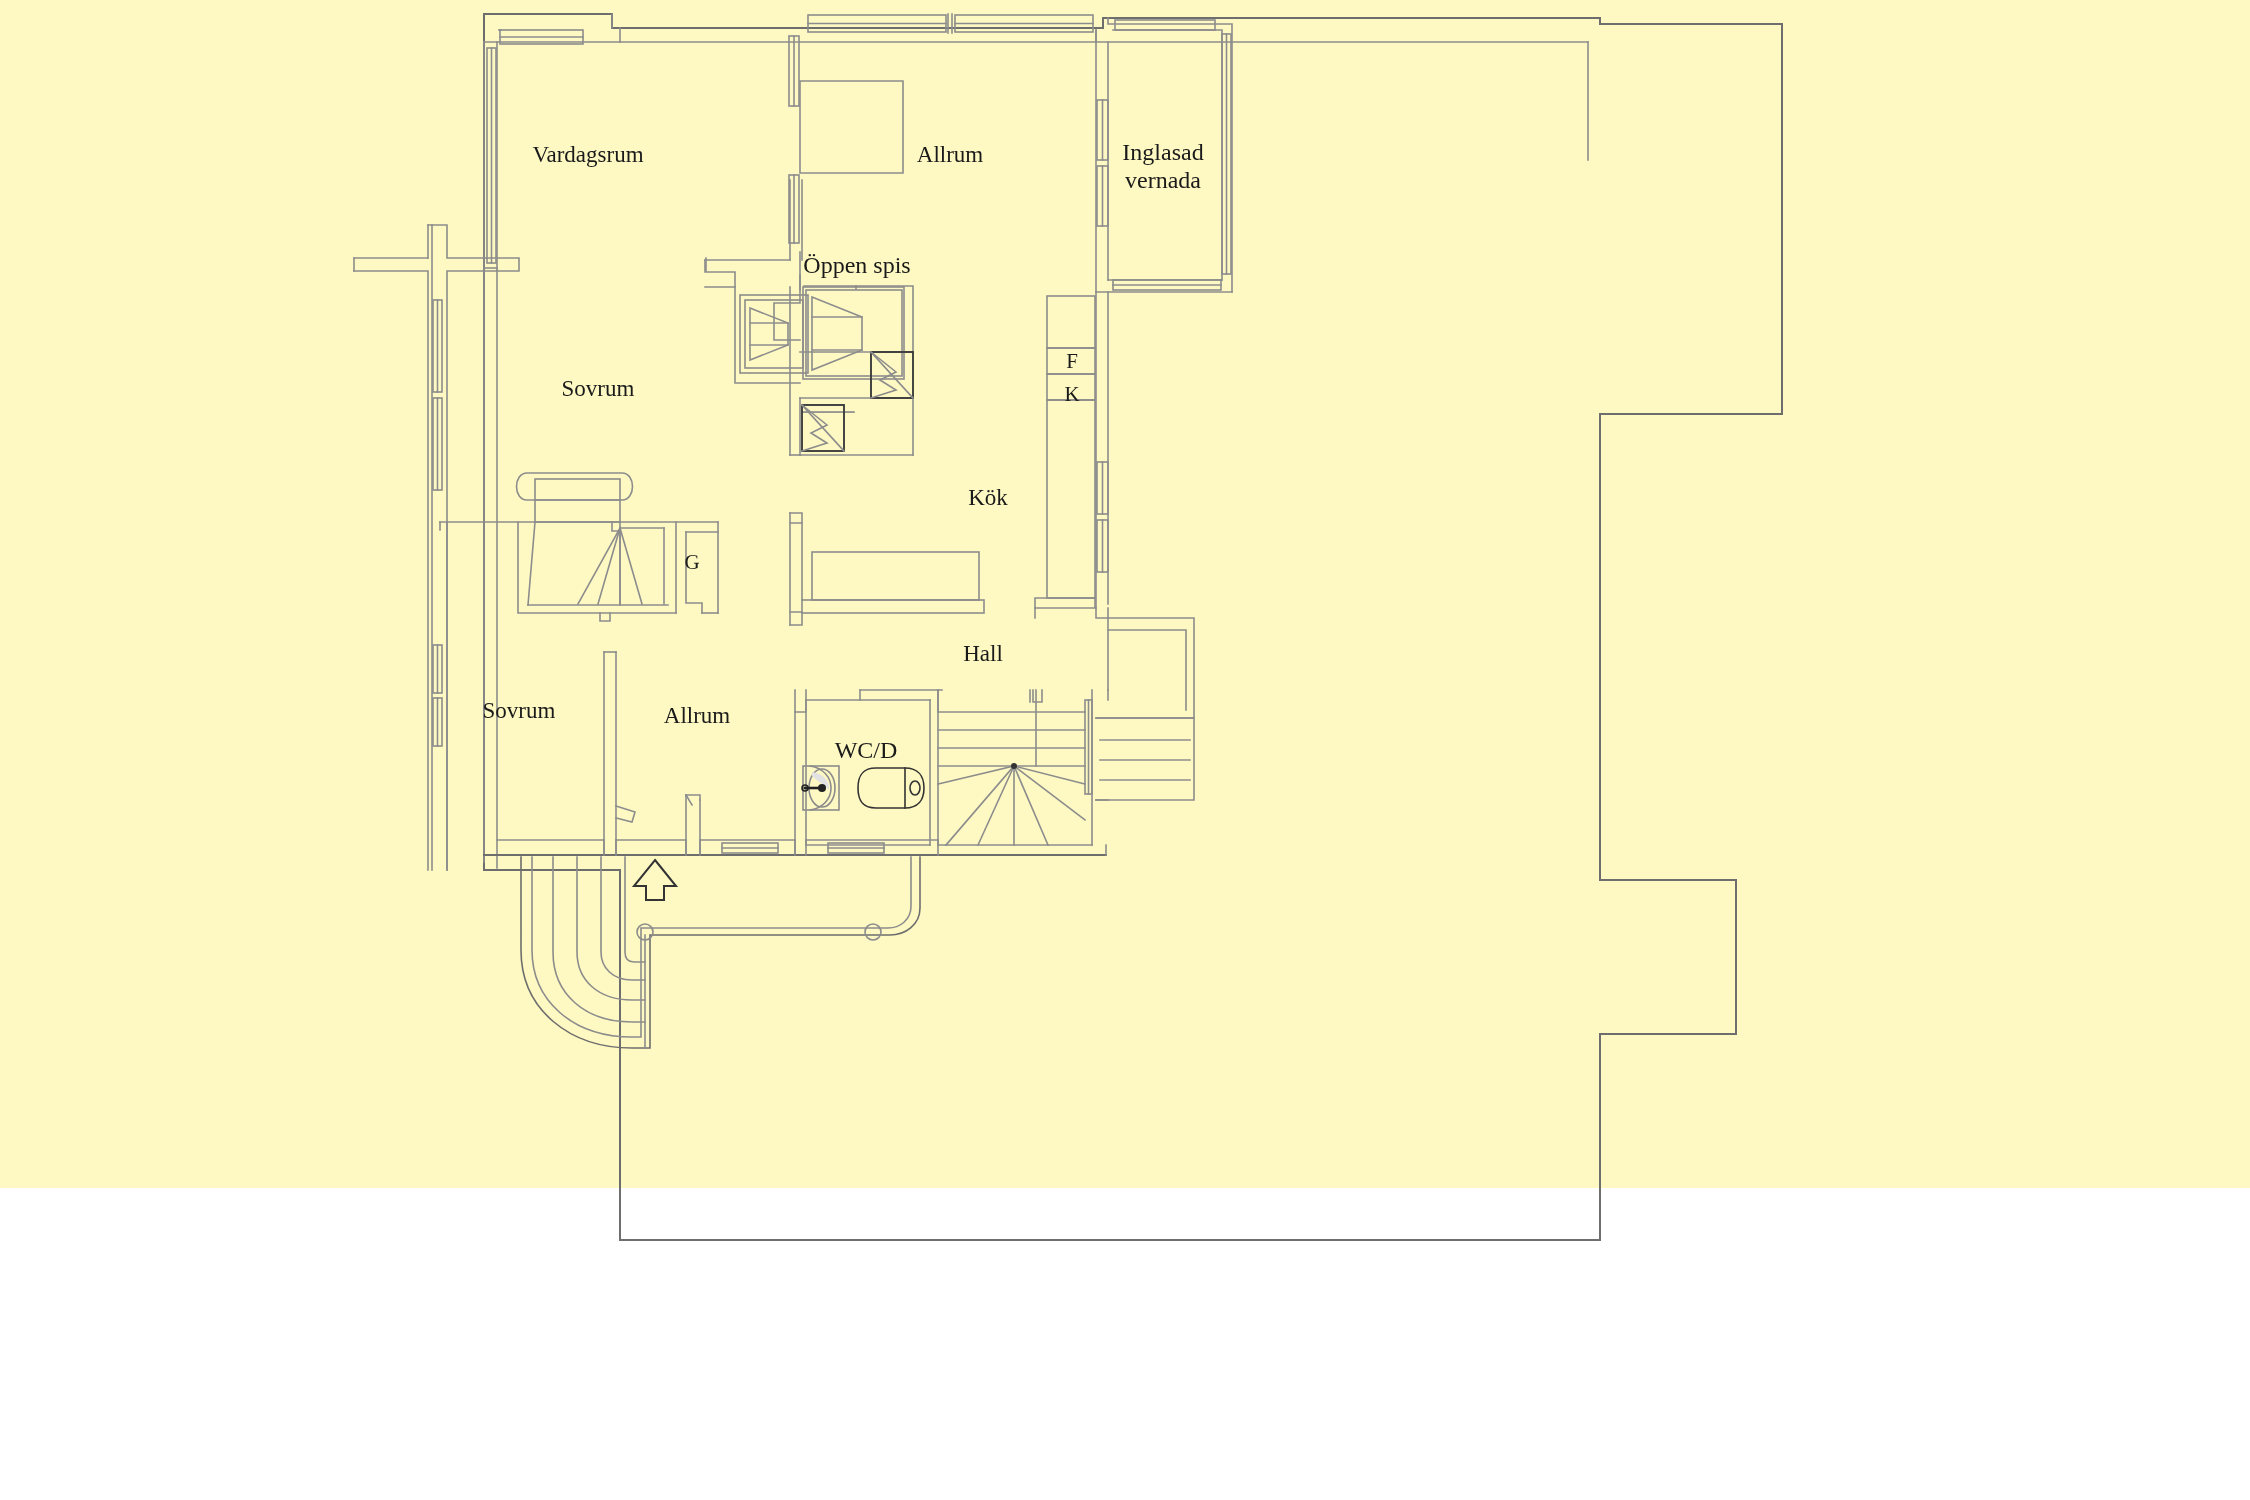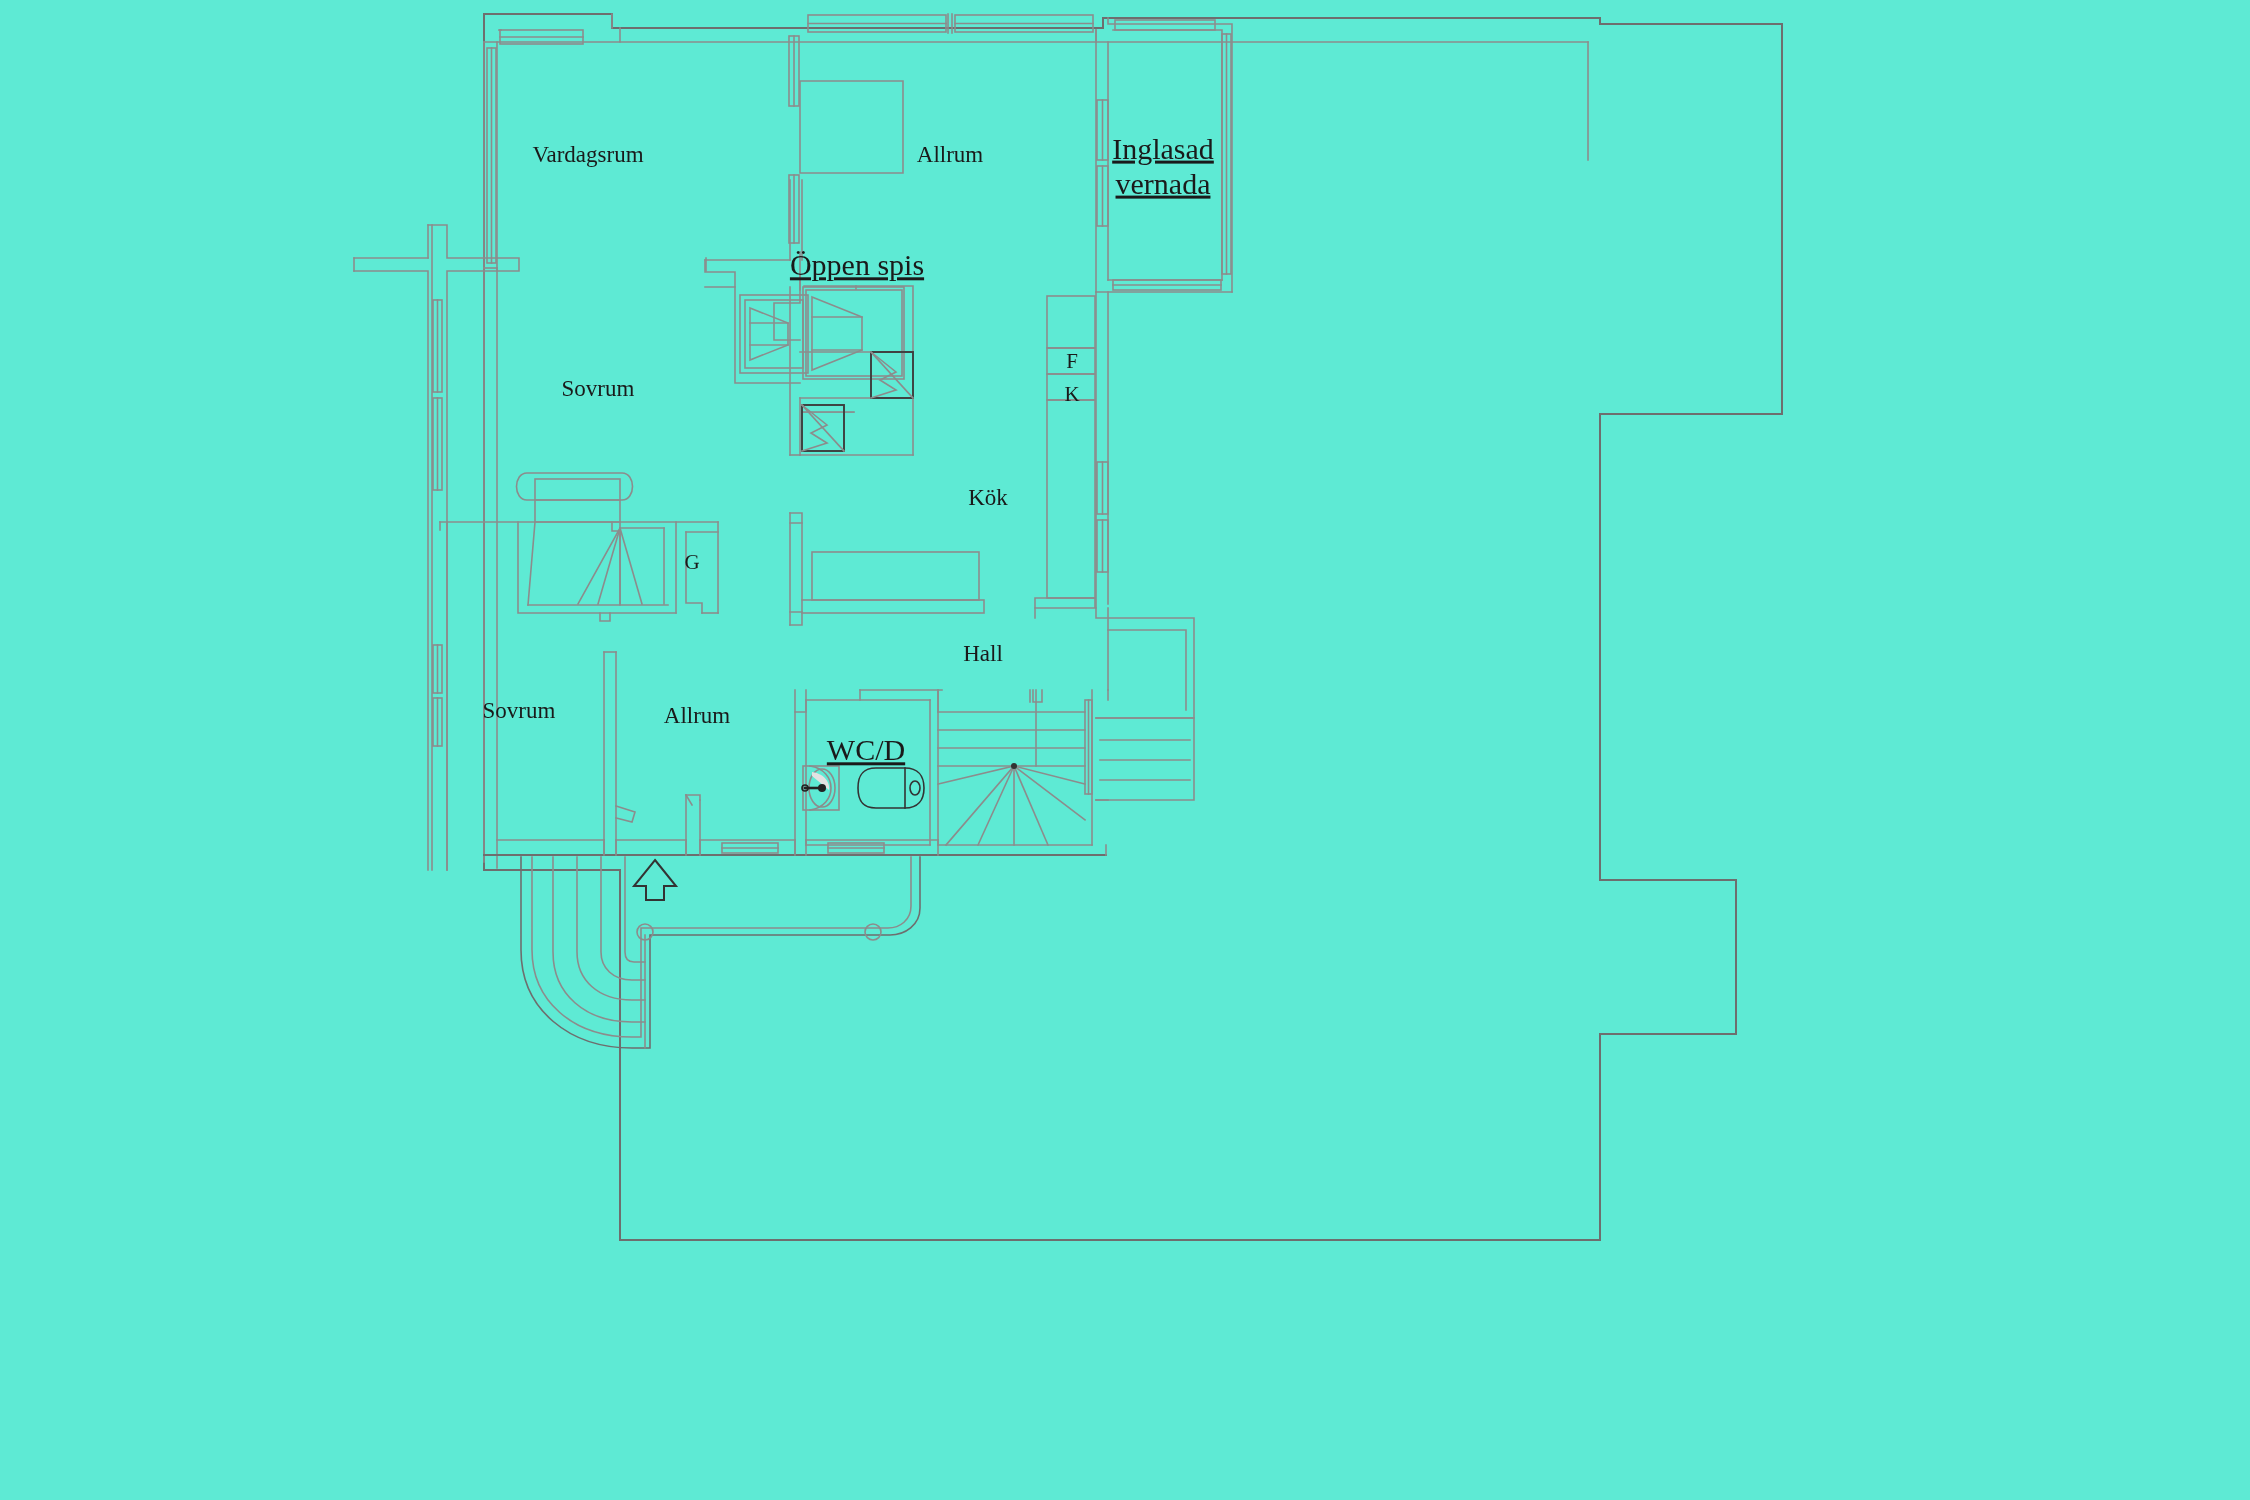--- a/index.html
+++ b/index.html
@@ -9,22 +9,22 @@
   }
   body {
     width: 2250px;
     height: 1500px;
     font-family: "Liberation Serif", "DejaVu Serif", serif;
     overflow: hidden;
   }
   #plan-wrap {
     position: relative;
     width: 2250px;
-    height: 1500px;
-    background: #5eead4;
+    height: 1188px;
+    background: #fef9c3;
   }
   #floorplan-svg {
     position: absolute;
     left: 0;
     top: 0;
     width: 2250px;
     height: 1500px;
     display: block;
   }
   .room-label {
@@ -32,21 +32,21 @@
     font-family: "Liberation Serif", "DejaVu Serif", serif;
     color: #1a1a1a;
     white-space: pre;
     text-align: center;
     line-height: 1.18;
     transform: translate(-50%, -50%);
     pointer-events: none;
     -webkit-font-smoothing: antialiased;
   }
   .lbl-lg { font-size: 23px; }
-  .lbl-md { font-size: 30px; text-decoration: underline; }
+  .lbl-md { font-size: 24px; }
   .lbl-sm { font-size: 21px; }
 </style>
 </head>
 <body>
 
 <div id="plan-wrap">
 
   <svg id="floorplan-svg" viewBox="0 0 2250 1500" xmlns="http://www.w3.org/2000/svg">
 
     <g fill="none" stroke="#8c8c8c" stroke-width="1.6" stroke-linecap="square" stroke-linejoin="miter">

